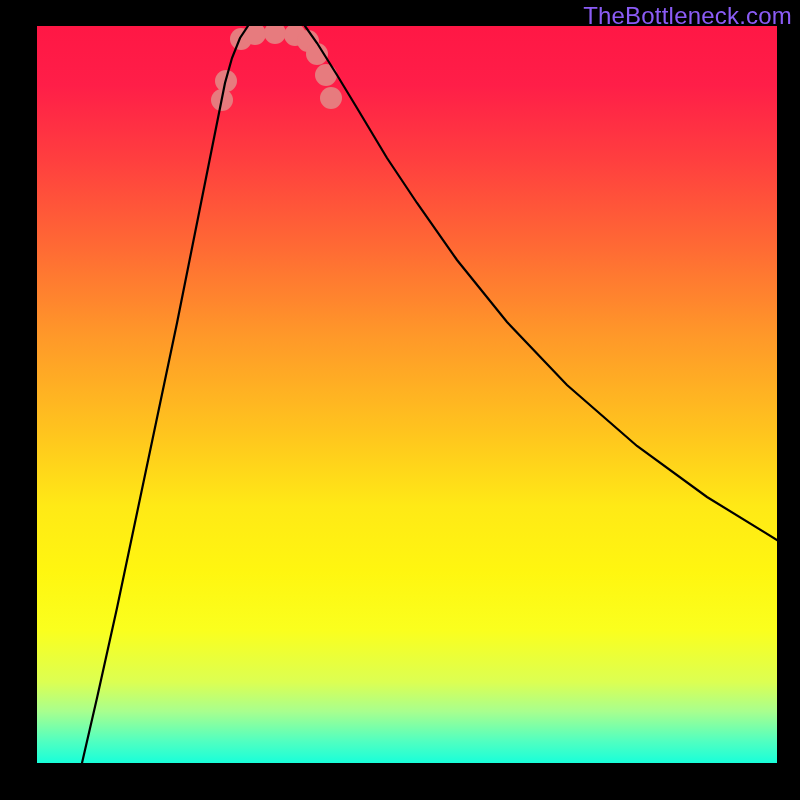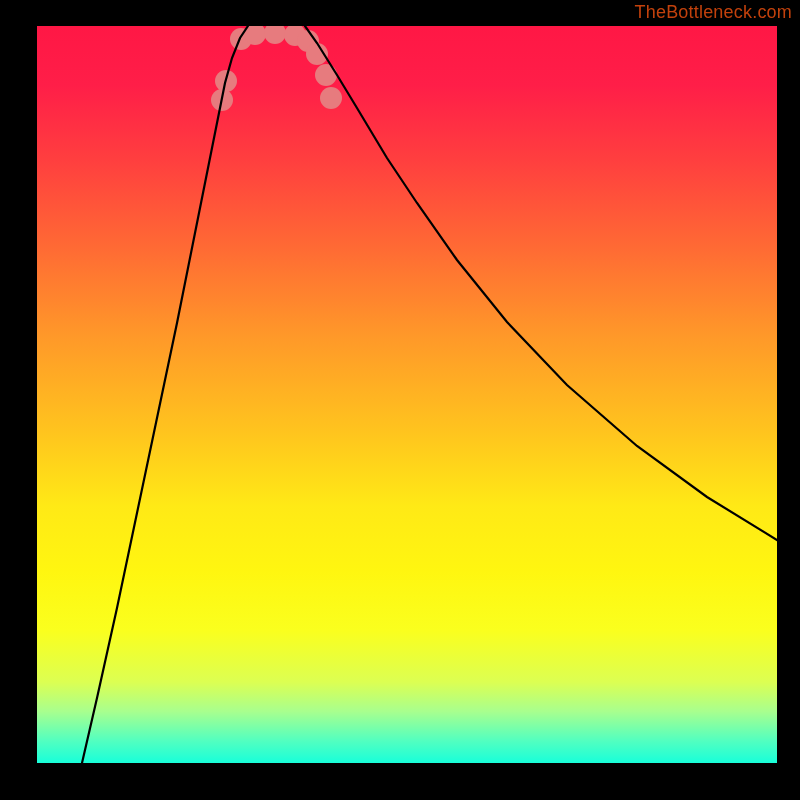--- a/index.html
+++ b/index.html
@@ -39,22 +39,22 @@
       #dcff52 89%,
       #a8ff8e 93%,
       #52ffc0 97%,
       #18ffda 100%
     );
   }
   .watermark {
     position: absolute;
     top: 2px;
     right: 8px;
-    color: #c2410c;
-    font-size: 18px;
+    color: #8b5cf6;
+    font-size: 24px;
     font-weight: 500;
     letter-spacing: 0.2px;
     user-select: none;
   }
   svg.curve {
     position: absolute;
     left: 0;
     top: 0;
     width: 740px;
     height: 737px;

